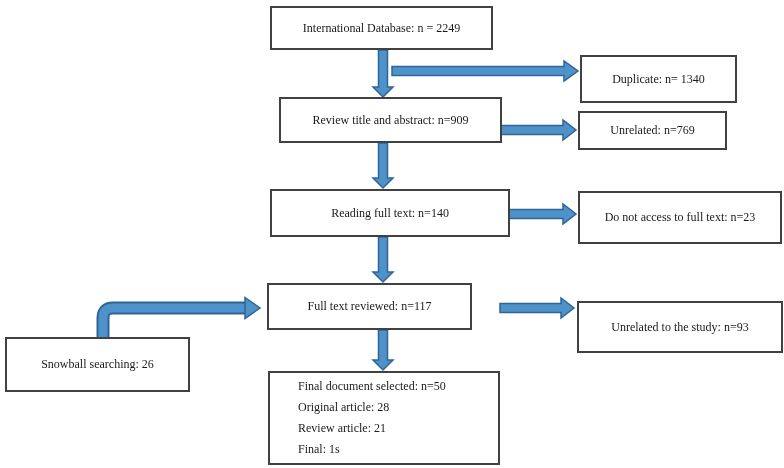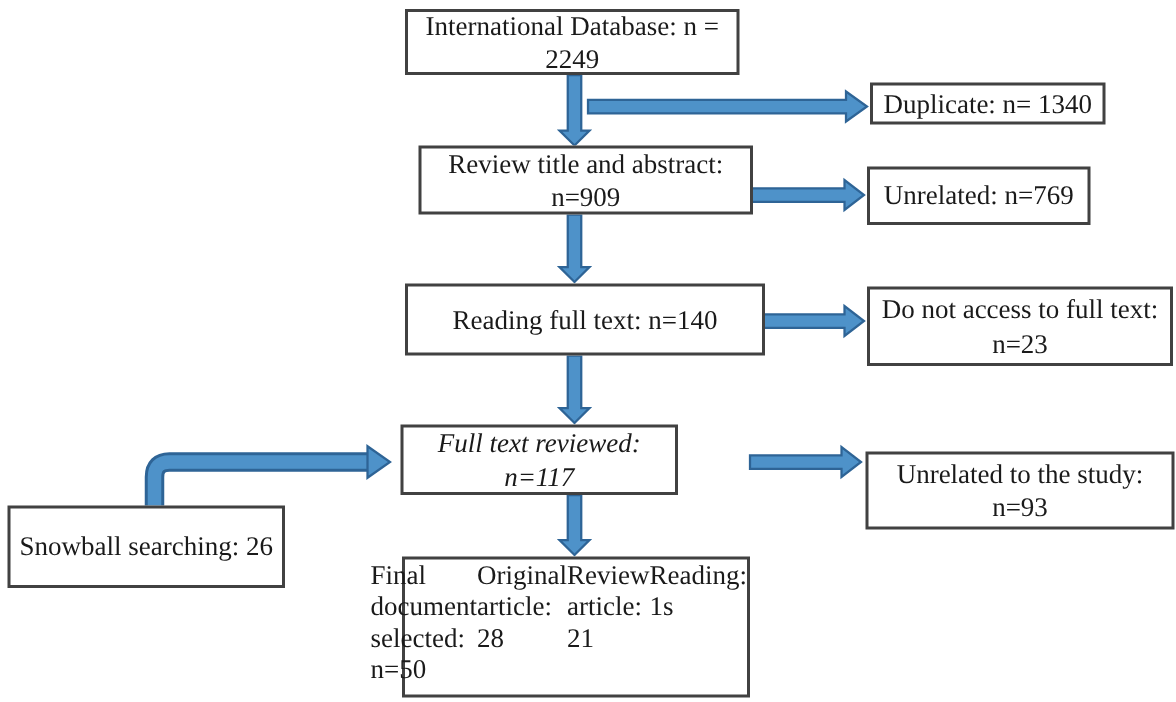--- a/index.html
+++ b/index.html
@@ -14,40 +14,40 @@
   .arrow-layer{position:absolute;left:0;top:0;z-index:0;}
   .box{
     position:absolute;
     background:#ffffff;
     border:2px solid #414141;
     box-sizing:border-box;
     display:flex;
     align-items:center;
     justify-content:center;
     text-align:center;
-    font-size:18px;
+    font-size:12px;
     line-height:1.25;
     z-index:1;
   }
   .box-international{left:270px;top:6px;width:223px;height:44px;}
-  .box-duplicate{left:580px;top:55px;width:157px;height:28px;}
+  .box-duplicate{left:580px;top:55px;width:157px;height:48px;}
   .box-review-title{left:279px;top:97px;width:223px;height:46px;}
   .box-unrelated{left:578px;top:111px;width:149px;height:39px;text-align:right;}
   .box-reading{left:270px;top:189px;width:240px;height:48px;}
   .box-no-access{left:578px;top:191px;width:204px;height:53px;}
-  .box-full-text{left:267px;top:283px;width:185px;height:47px;font-style:italic;}
+  .box-full-text{left:267px;top:283px;width:205px;height:47px;}
   .box-unrelated-study{left:577px;top:301px;width:206px;height:52px;}
   .box-snowball{left:5px;top:337px;width:185px;height:55px;}
   .box-final{
     left:268px;top:371px;width:232px;height:94px;
-    flex-direction:row;
+    flex-direction:column;
     align-items:flex-start;
-    justify-content:flex-end;
+    justify-content:center;
     text-align:left;
-    padding-left:12px;
+    padding-left:28px;
   }
   .box-final span{display:block;line-height:21px;}
 </style>
 </head>
 <body>
 
 <div class="canvas">
 
   <svg class="arrow-layer" width="784" height="468" viewBox="0 0 784 468">
 
@@ -101,16 +101,16 @@
   </div>
 
   <div class="box box-snowball">
     <span>Snowball searching: 26</span>
   </div>
 
   <div class="box box-final">
     <span>Final document selected: n=50</span>
     <span>Original article: 28</span>
     <span>Review article: 21</span>
-    <span>Reading: 1s</span>
+    <span>Final: 1s</span>
   </div>
 
 </div>
 
 </body></html>

